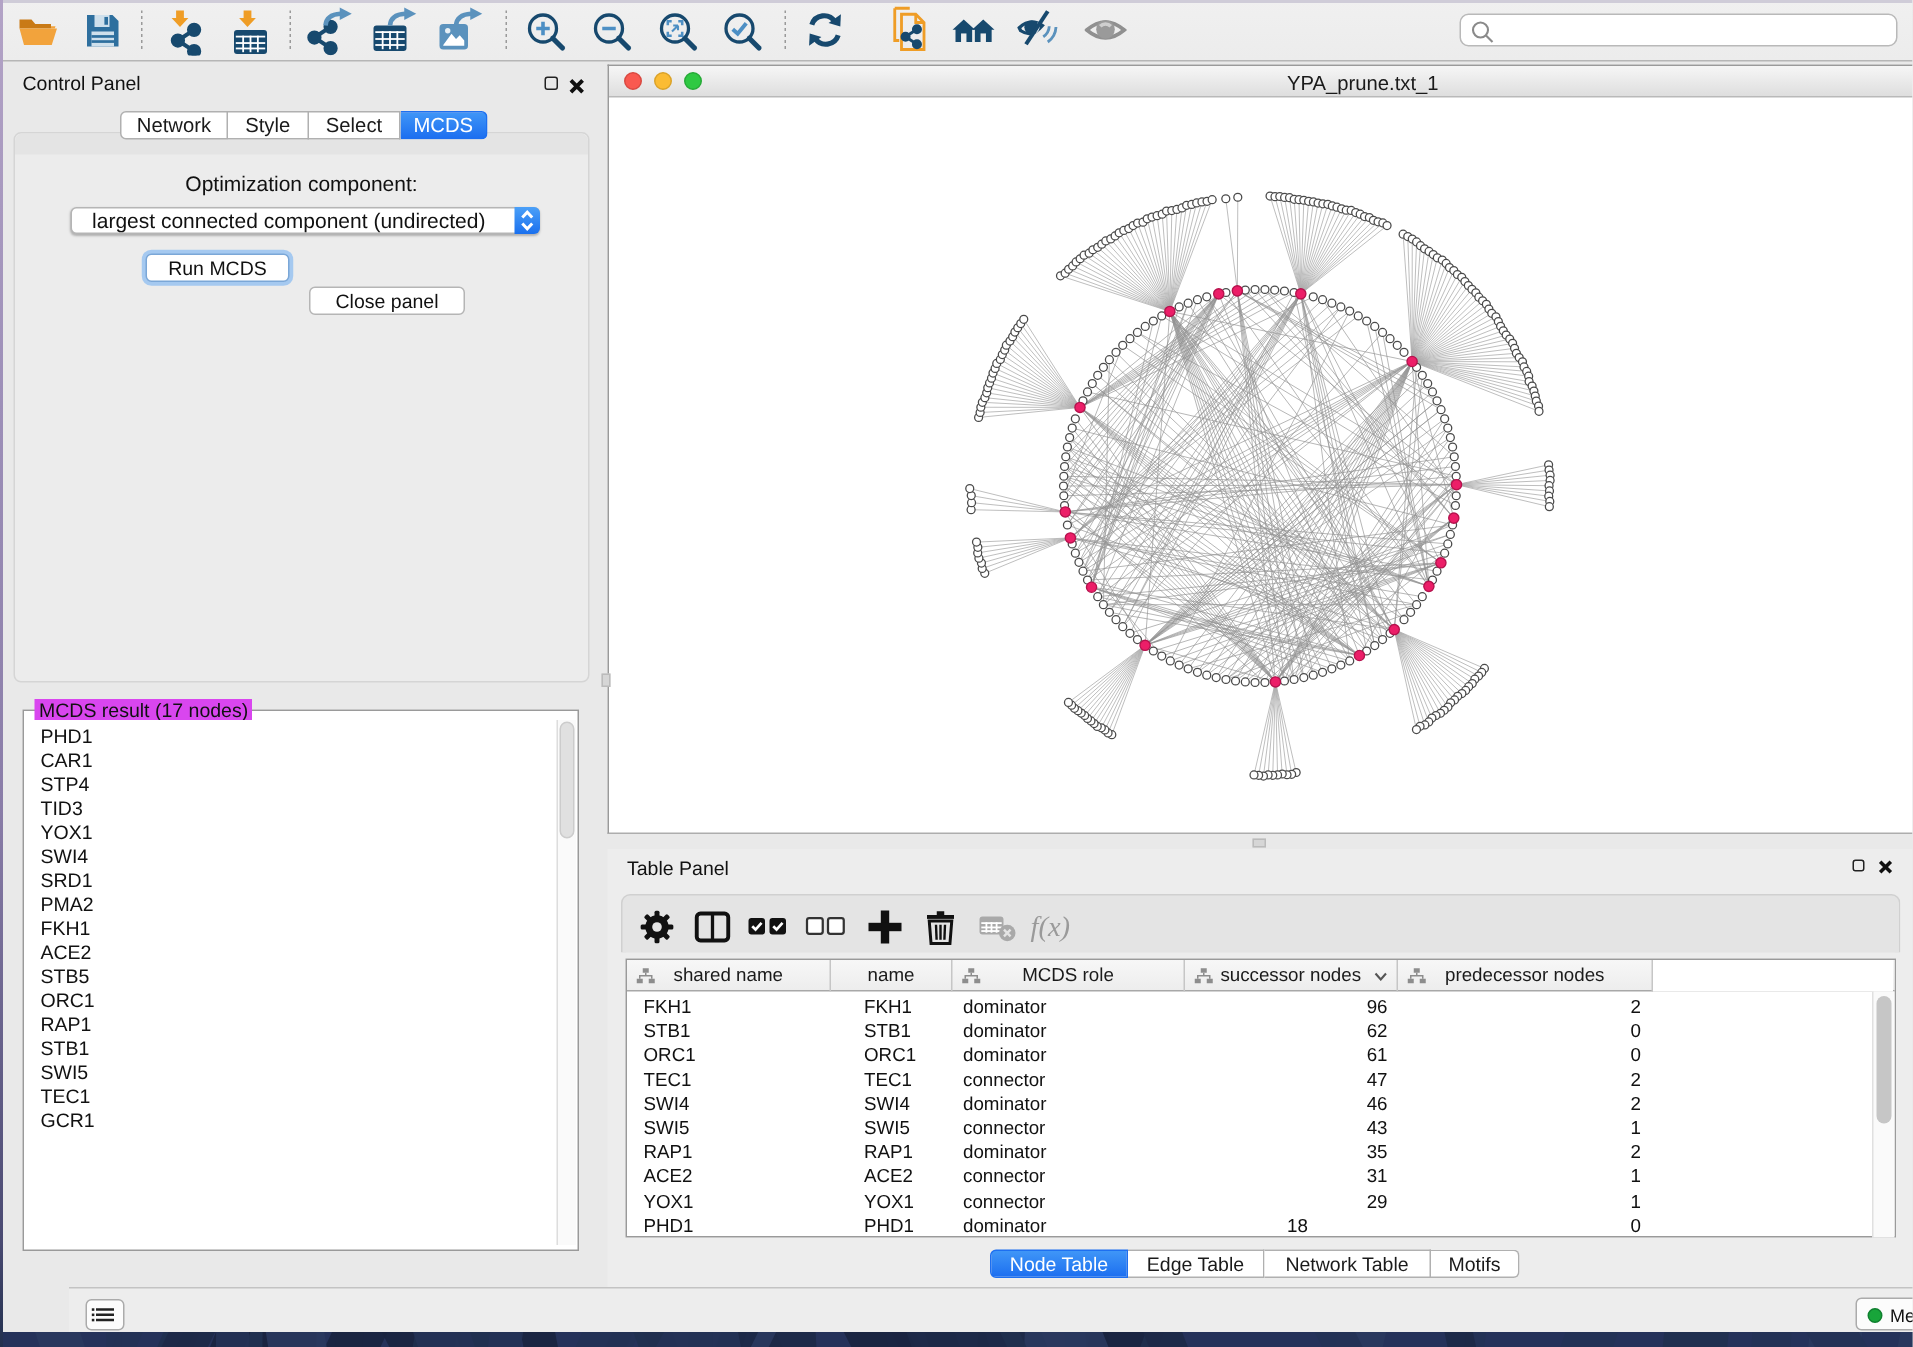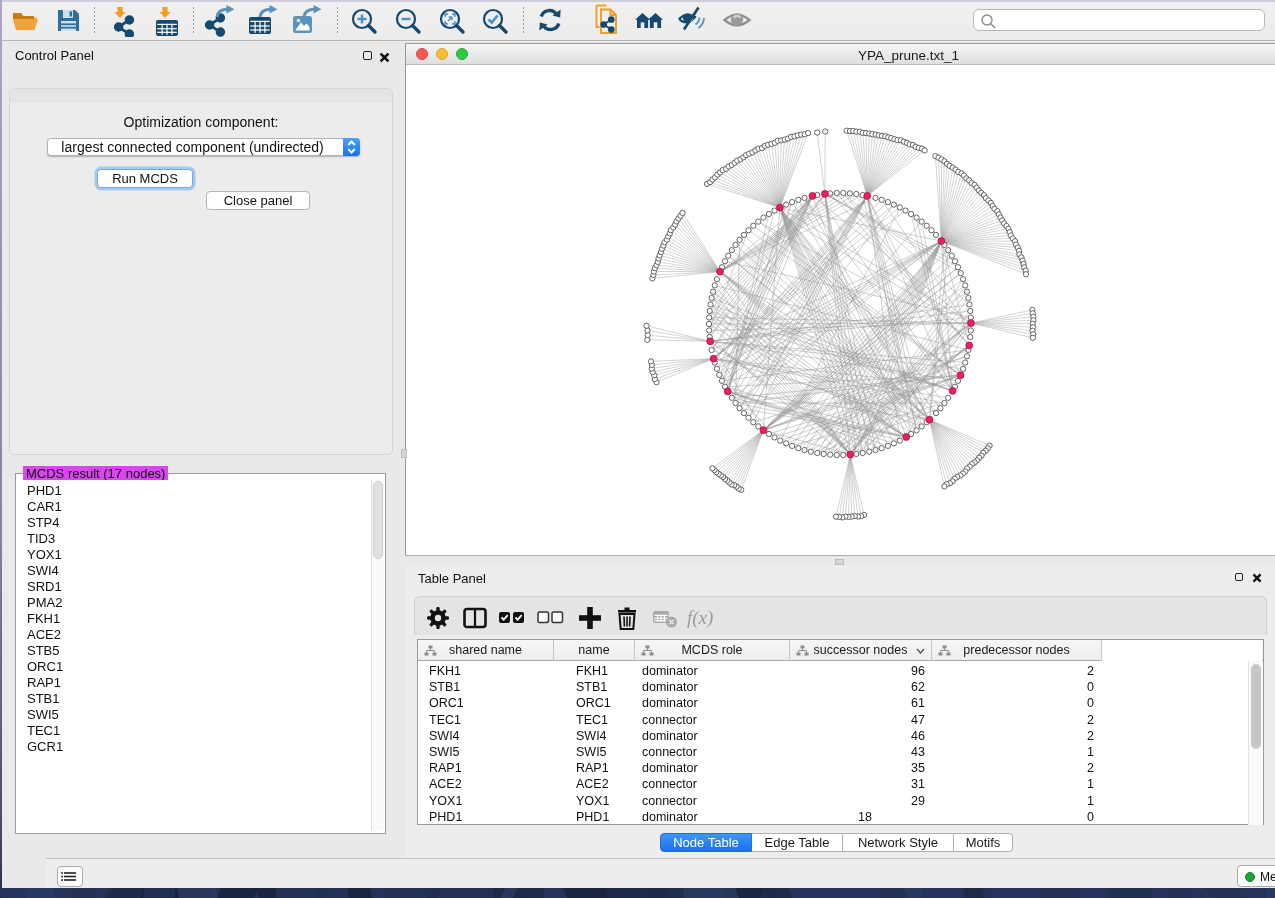--- a/index.html
+++ b/index.html
@@ -253,20 +253,26 @@
 </div>
 
 <div id="cpanel">
   <div class="title">Control Panel</div>
   <div class="winbtn-sq" style="left:361px; top:9px;"></div>
   <div class="winbtn-x" style="left:377px; top:9.5px;">
       <svg class="ic" width="11" height="11" viewBox="0 0 11 11">
         <path d="M1.6 1.6 L9.4 9.4 M9.4 1.6 L1.6 9.4" stroke="#111" stroke-width="2.6"></path>
       </svg>
     </div>
+  <div class="tabs" style="left:78px;">
+    <div class="tab first" style="width:72px;">Network</div>
+    <div class="tab" style="width:54px;">Style</div>
+    <div class="tab" style="width:61px;">Select</div>
+    <div class="tab sel last" style="width:58px;">MCDS</div>
+  </div>
   <div id="cp-inner">
     <div class="strip"></div>
     <div id="optlabel">Optimization component:</div>
     <div id="dropdown">
       <div class="txt">largest connected component (undirected)</div>
       <div class="spin">
           <svg class="ic" width="17" height="18" viewBox="0 0 17 18">
             <path d="M5.2 7 L8.5 3.5 L11.8 7" stroke="#fff" stroke-width="2" fill="none"></path>
             <path d="M5.2 11 L8.5 14.5 L11.8 11" stroke="#fff" stroke-width="2" fill="none"></path>
           </svg>
@@ -1249,21 +1255,21 @@
         <span style="left:440px;width:67px;">18</span>
         <span style="left:600px;width:76px;text-align:right;">0</span>
       </div>
     <div id="tsb">
         <div class="thumb"></div>
       </div>
   </div>
   <div id="ttabs">
     <div class="tab first sel" style="width:92px;">Node Table</div>
     <div class="tab" style="width:91px;">Edge Table</div>
-    <div class="tab" style="width:111px;">Network Style</div>
+    <div class="tab" style="width:111px;">Network Table</div>
     <div class="tab last" style="width:59px;">Motifs</div>
   </div>
 </div>
 
 <div id="statusbar">
   <div id="listbtn">
       <svg class="ic" width="24" height="19" viewBox="0 0 24 19">
         <g stroke="#222" stroke-width="1.6">
           <line x1="6" y1="6" x2="18" y2="6"></line>
           <line x1="6" y1="9.5" x2="18" y2="9.5"></line>

